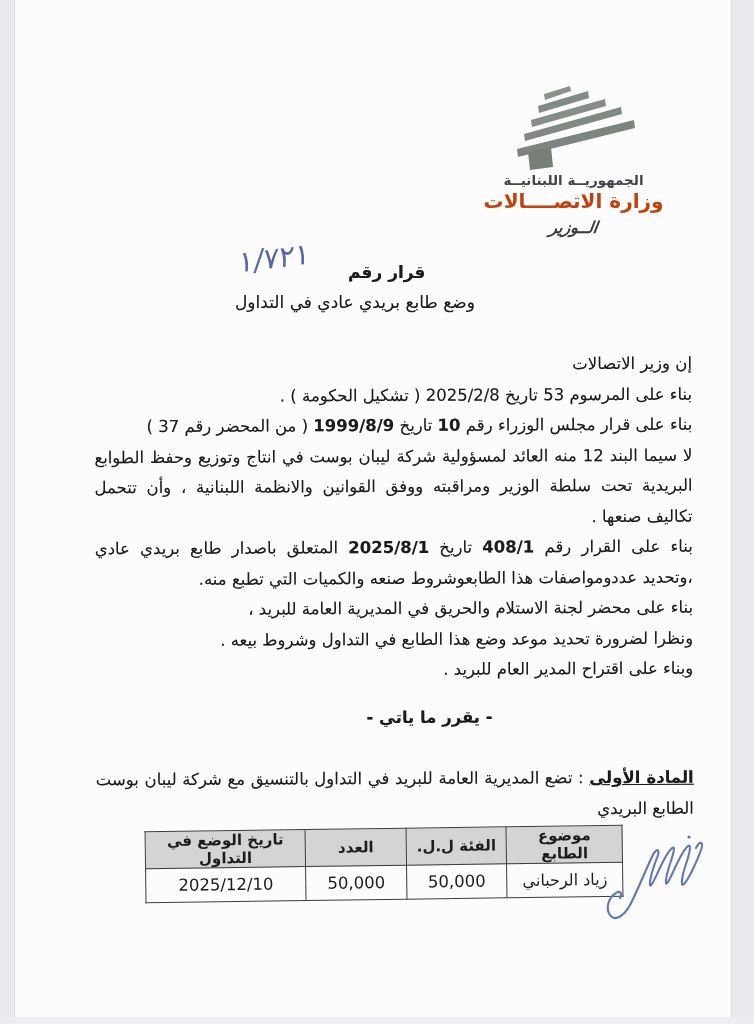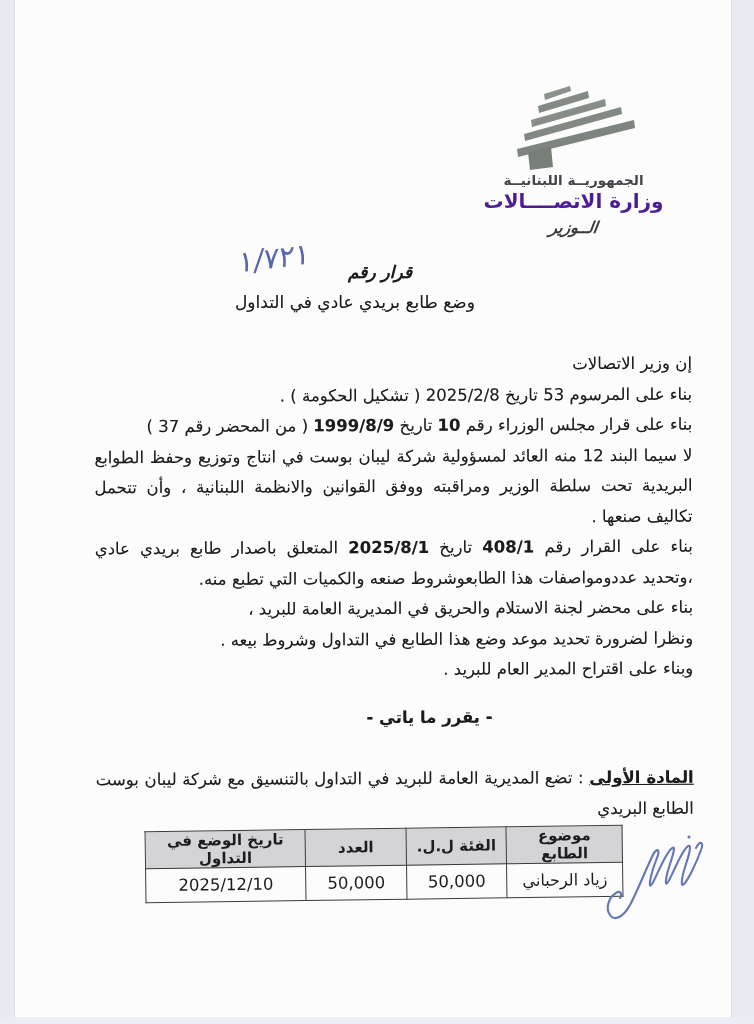--- a/index.html
+++ b/index.html
@@ -12,25 +12,25 @@
   .page{position:absolute;inset:0;background:#fcfcfd;}
   
   .edge-left{position:absolute;left:0;top:0;width:14px;height:1024px;background:#e9eaf0;border-right:1px solid #dddee6;}
   .edge-right{position:absolute;right:0;top:0;width:22px;height:1024px;background:#eaebf1;border-left:1px solid #d9dae2;}
   .edge-bottom{position:absolute;left:0;bottom:0;width:754px;height:7px;background:#edeef3;}
 
   
   .letterhead{position:absolute;top:84px;left:448px;width:195px;text-align:center;direction:rtl;margin-left:28px;}
   .cedar{display:block;margin:0 auto 2px auto;}
   .republic{font-size:13.5px;font-weight:bold;color:#44454a;letter-spacing:.5px;}
-  .ministry{font-size:20px;font-weight:bold;color:#4c1d95;margin-top:1px;}
+  .ministry{font-size:20px;font-weight:bold;color:#c2410c;margin-top:1px;}
   .minister{font-size:16px;font-weight:bold;font-style:italic;color:#3a3b3f;margin-top:5px;transform:skewX(-8deg);}
 
   
-  .decree-label{position:absolute;top:262px;left:348px;font-size:17px;font-weight:bold;font-style:italic;direction:rtl;}
+  .decree-label{position:absolute;top:262px;left:348px;font-size:17px;font-weight:bold;direction:rtl;}
   .decree-number{
     position:absolute;top:238px;left:238px;width:120px;
     font-size:29px;color:#5767ad;direction:ltr;unicode-bidi:embed;
     letter-spacing:5px;transform:rotate(-7deg) skewX(-10deg);
   }
   .decree-title{position:absolute;top:292px;left:170px;width:370px;text-align:center;font-size:17px;font-weight:normal;direction:rtl;}
 
   
   .body-text{
     position:absolute;top:350px;left:95px;width:598px;

